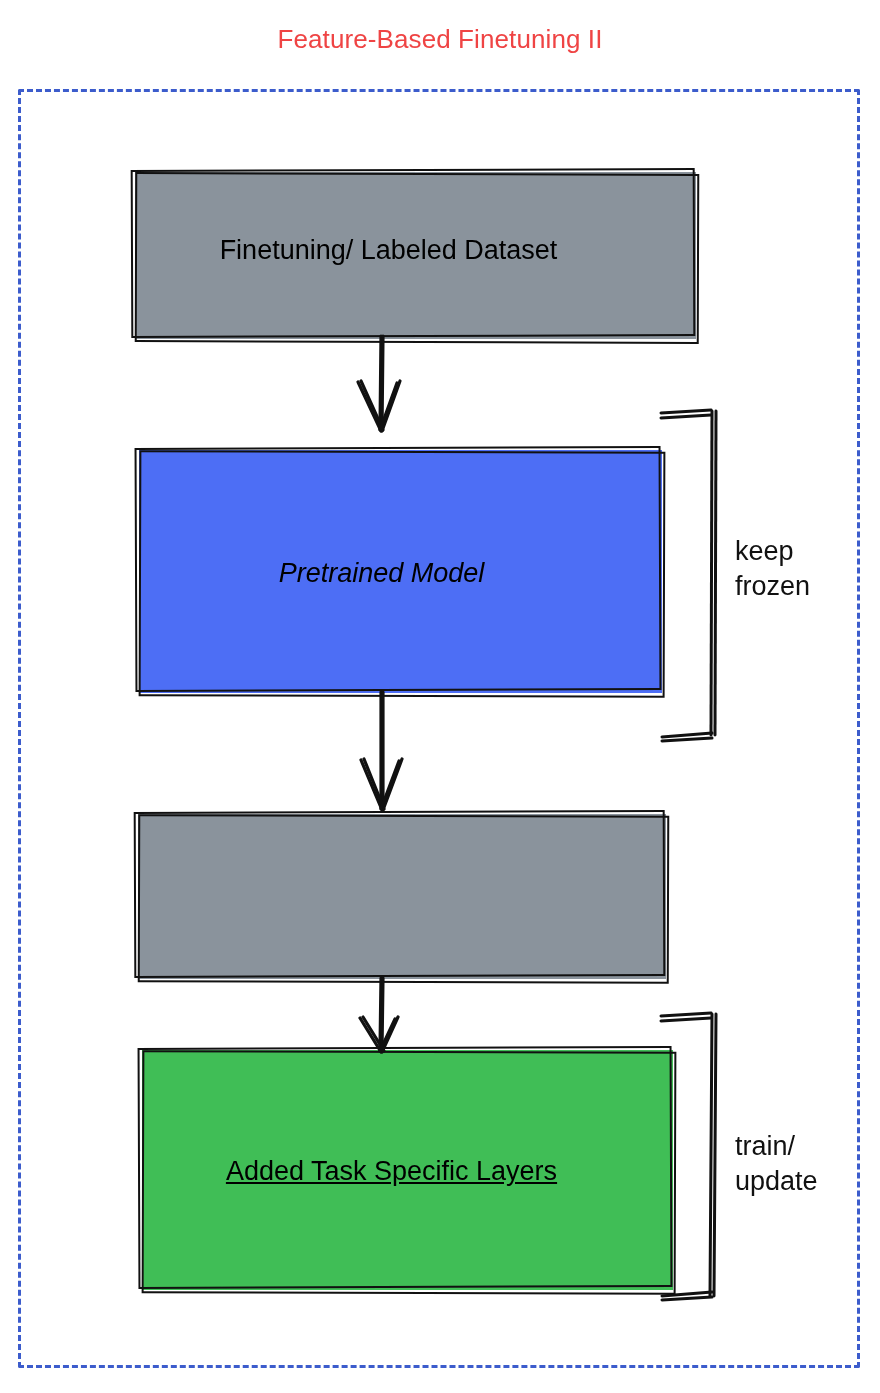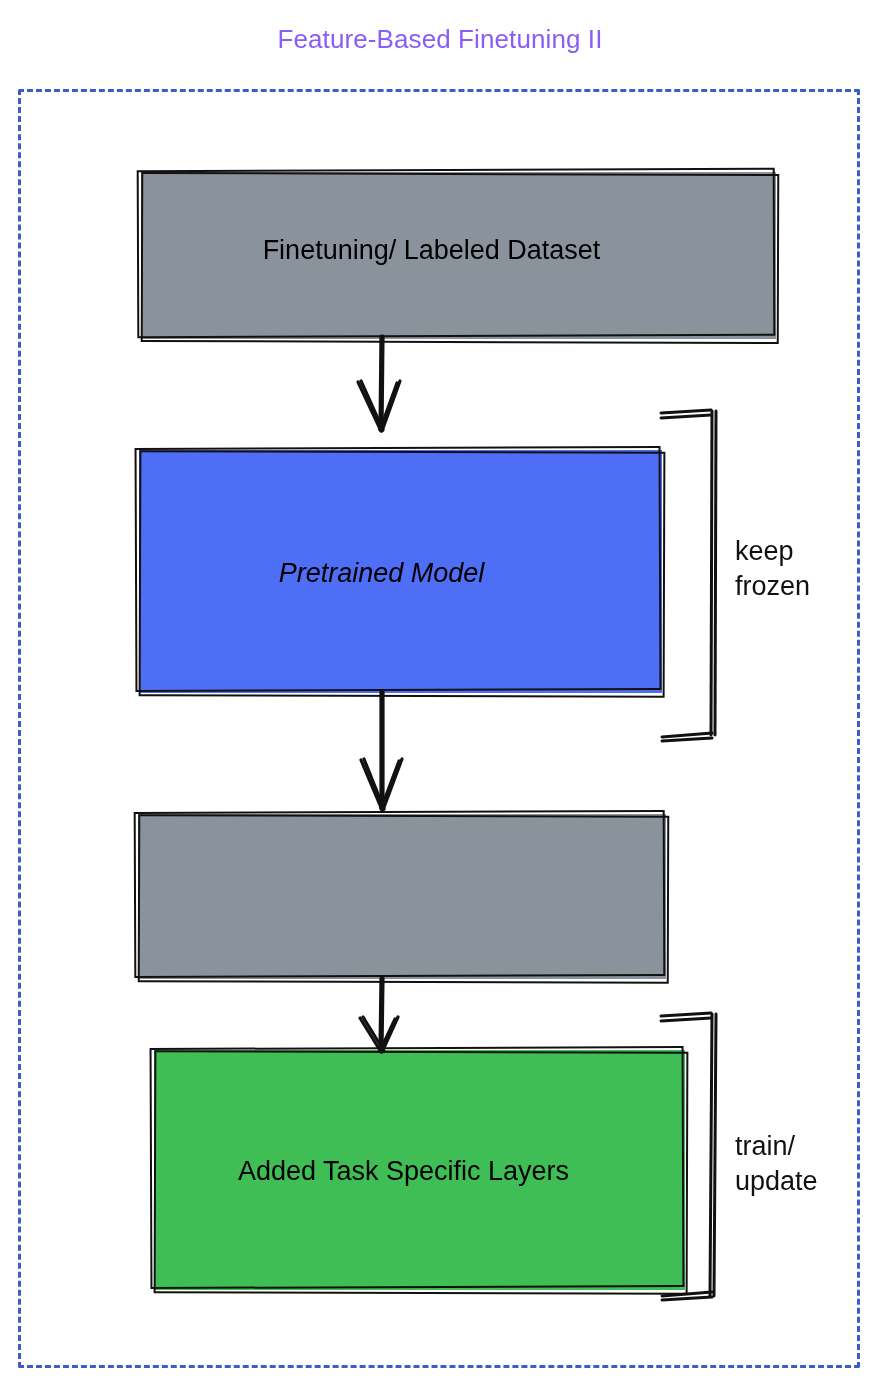--- a/index.html
+++ b/index.html
@@ -22,21 +22,21 @@
     width: 880px;
     height: 1393px;
   }
   .diagram-title {
     position: absolute;
     left: 0;
     top: 24px;
     width: 880px;
     text-align: center;
     font-size: 26px;
-    color: #8b5cf6;
+    color: #ef4444;
     font-family: "Liberation Sans", sans-serif;
     letter-spacing: 0.1px;
   }
   .dashed-frame {
     position: absolute;
     left: 18px;
     top: 89px;
     width: 842px;
     height: 1279px;
     border: 3px dashed #3c5ccc;
@@ -77,27 +77,27 @@
     left: 0px; top: 1px; right: -3px; bottom: -4px;
     border-width: 2.2px;
     transform: rotate(0.18deg);
   }
   .node .fill {
     position: absolute;
     left: 0; top: 0; right: 0; bottom: 0;
     z-index: 1;
   }
 
-  #node-dataset  { left: 135px; top: 172px;  width: 635px; height: 167px; margin-left: 6px; }
+  #node-dataset  { left: 135px; top: 172px;  width: 561px; height: 167px; }
   #node-dataset  .node-label { transform: translate(-27px, -5px); }
   #node-pretrained { left: 139px; top: 450px; width: 523px; height: 243px; }
   #node-pretrained .node-label { transform: translate(-19px, 2px); font-style: italic; }
   #node-embeddings { left: 138px; top: 814px; width: 528px; height: 165px; }
   #node-embeddings .node-label { transform: translate(-27px, -1px); }
-  #node-layers { left: 154px; top: 1050px; width: 531px; height: 240px; }
+  #node-layers { left: 142px; top: 1050px; width: 531px; height: 240px; text-decoration: underline; }
   #node-layers .node-label { transform: translate(-16px, 2px); }
 
   .arrow {
     position: absolute;
     z-index: 4;
     pointer-events: none;
   }
 
   .bracket {
     position: absolute;

